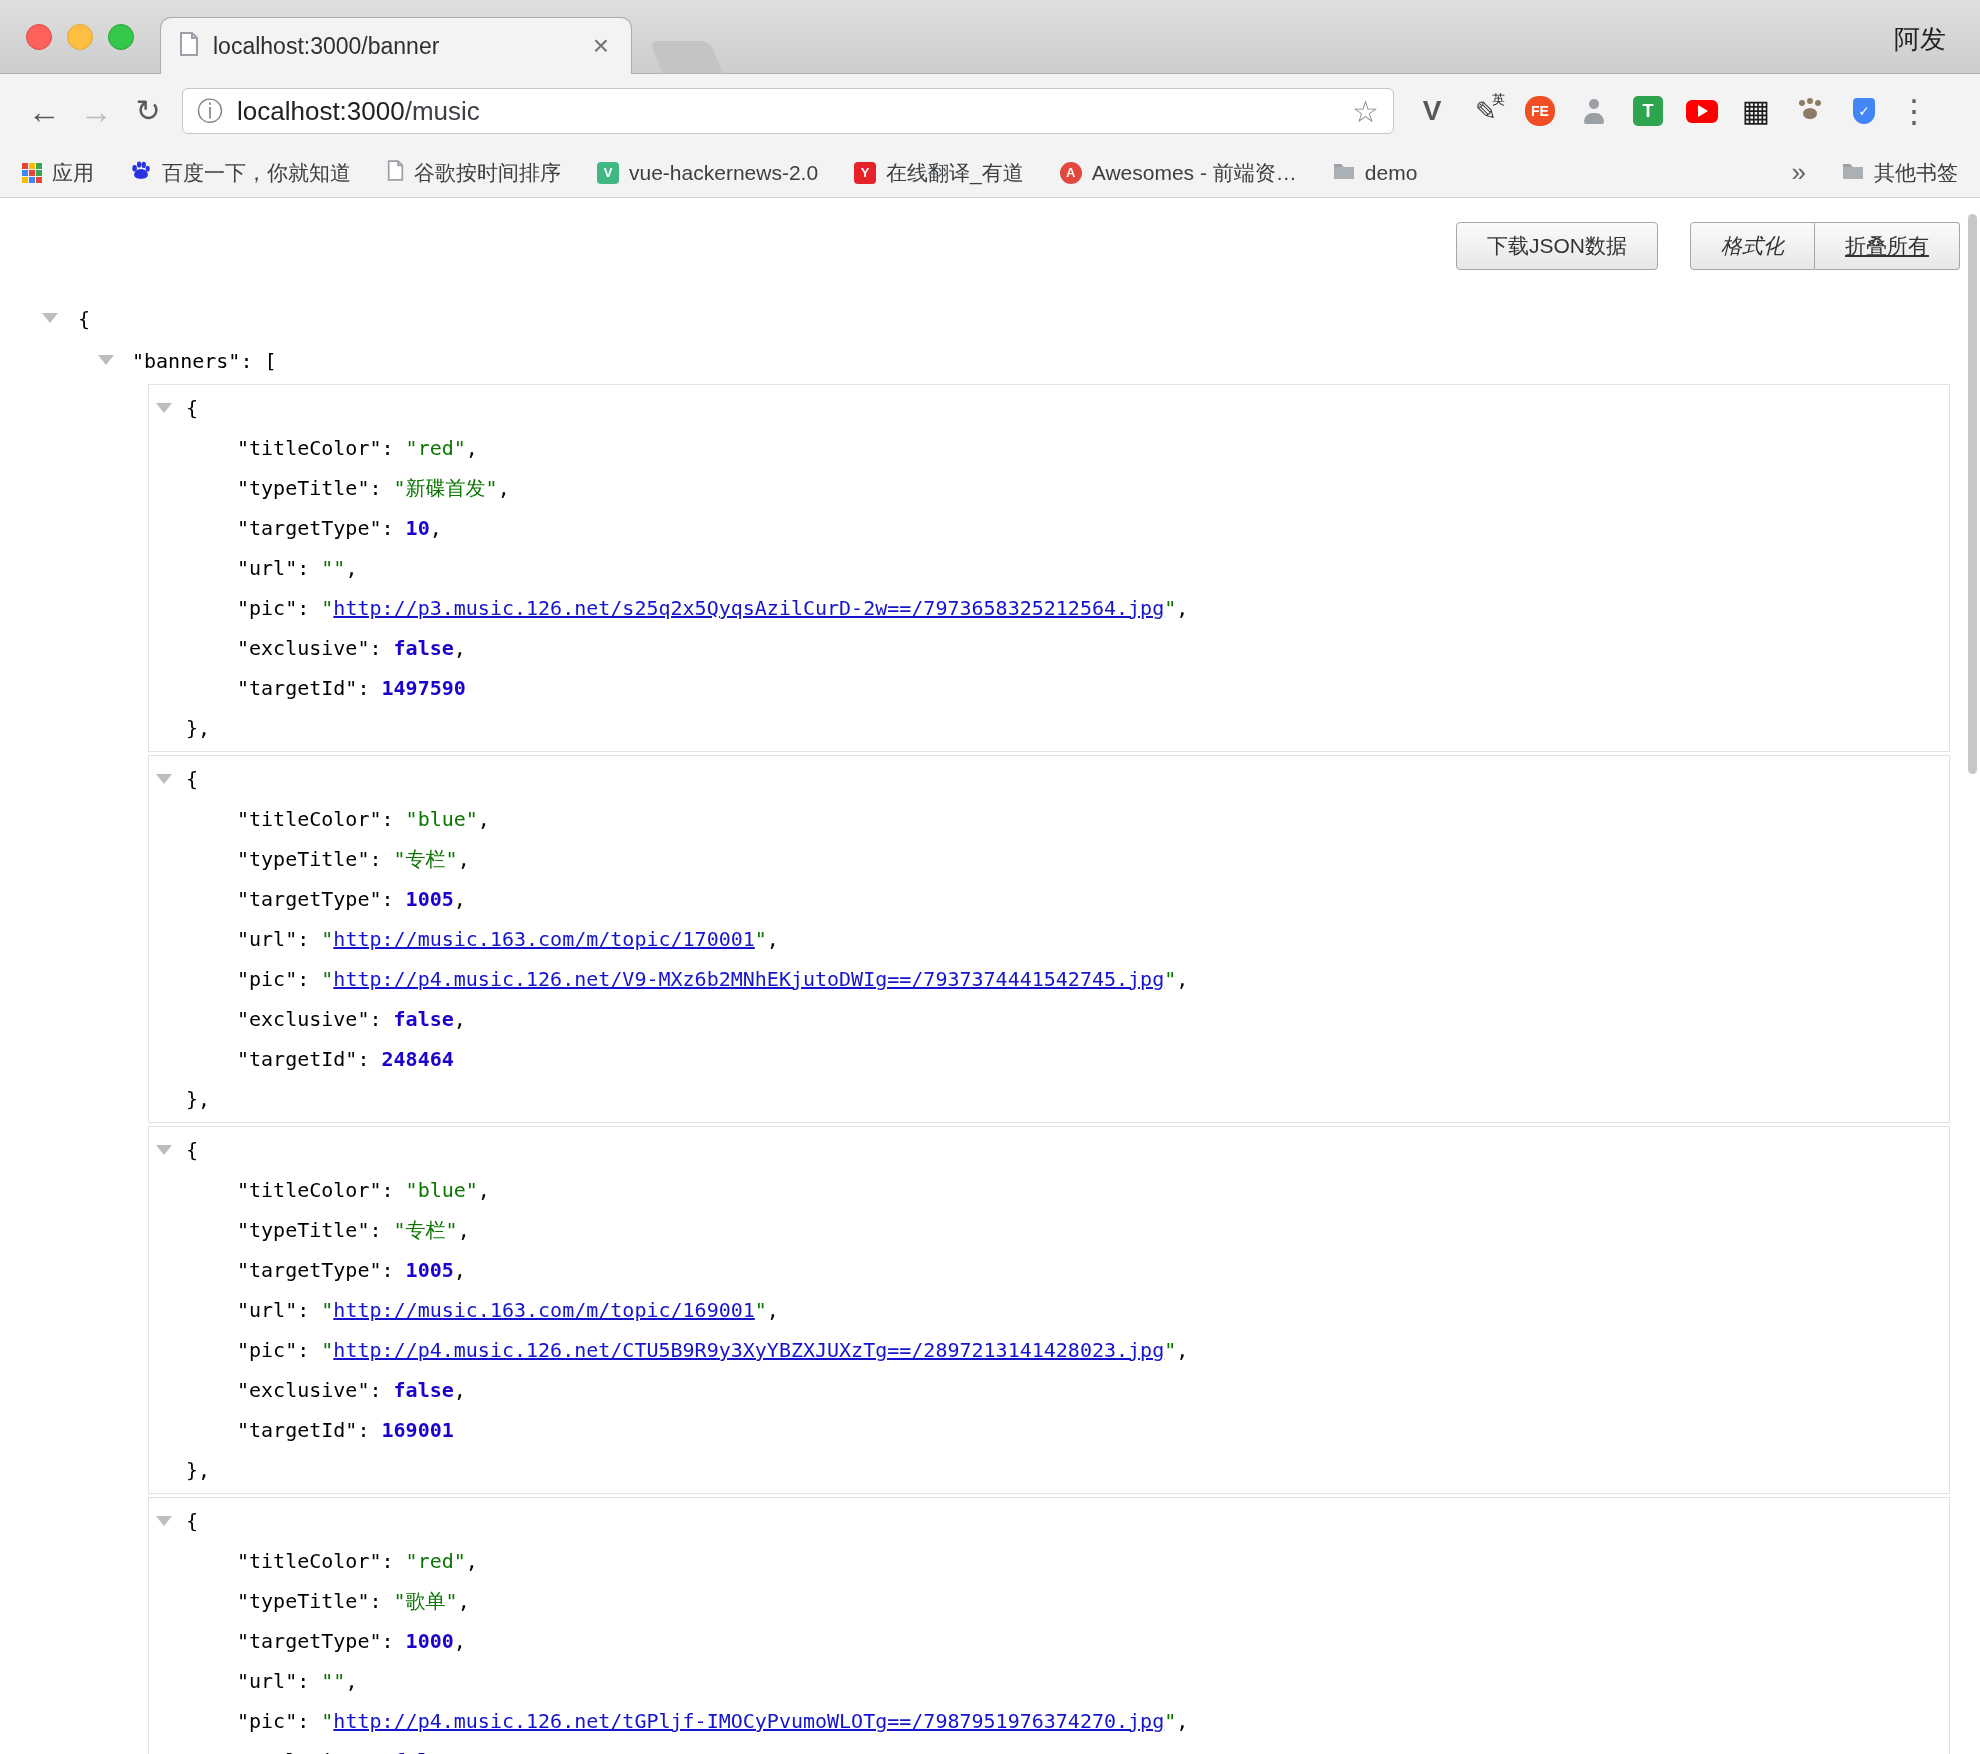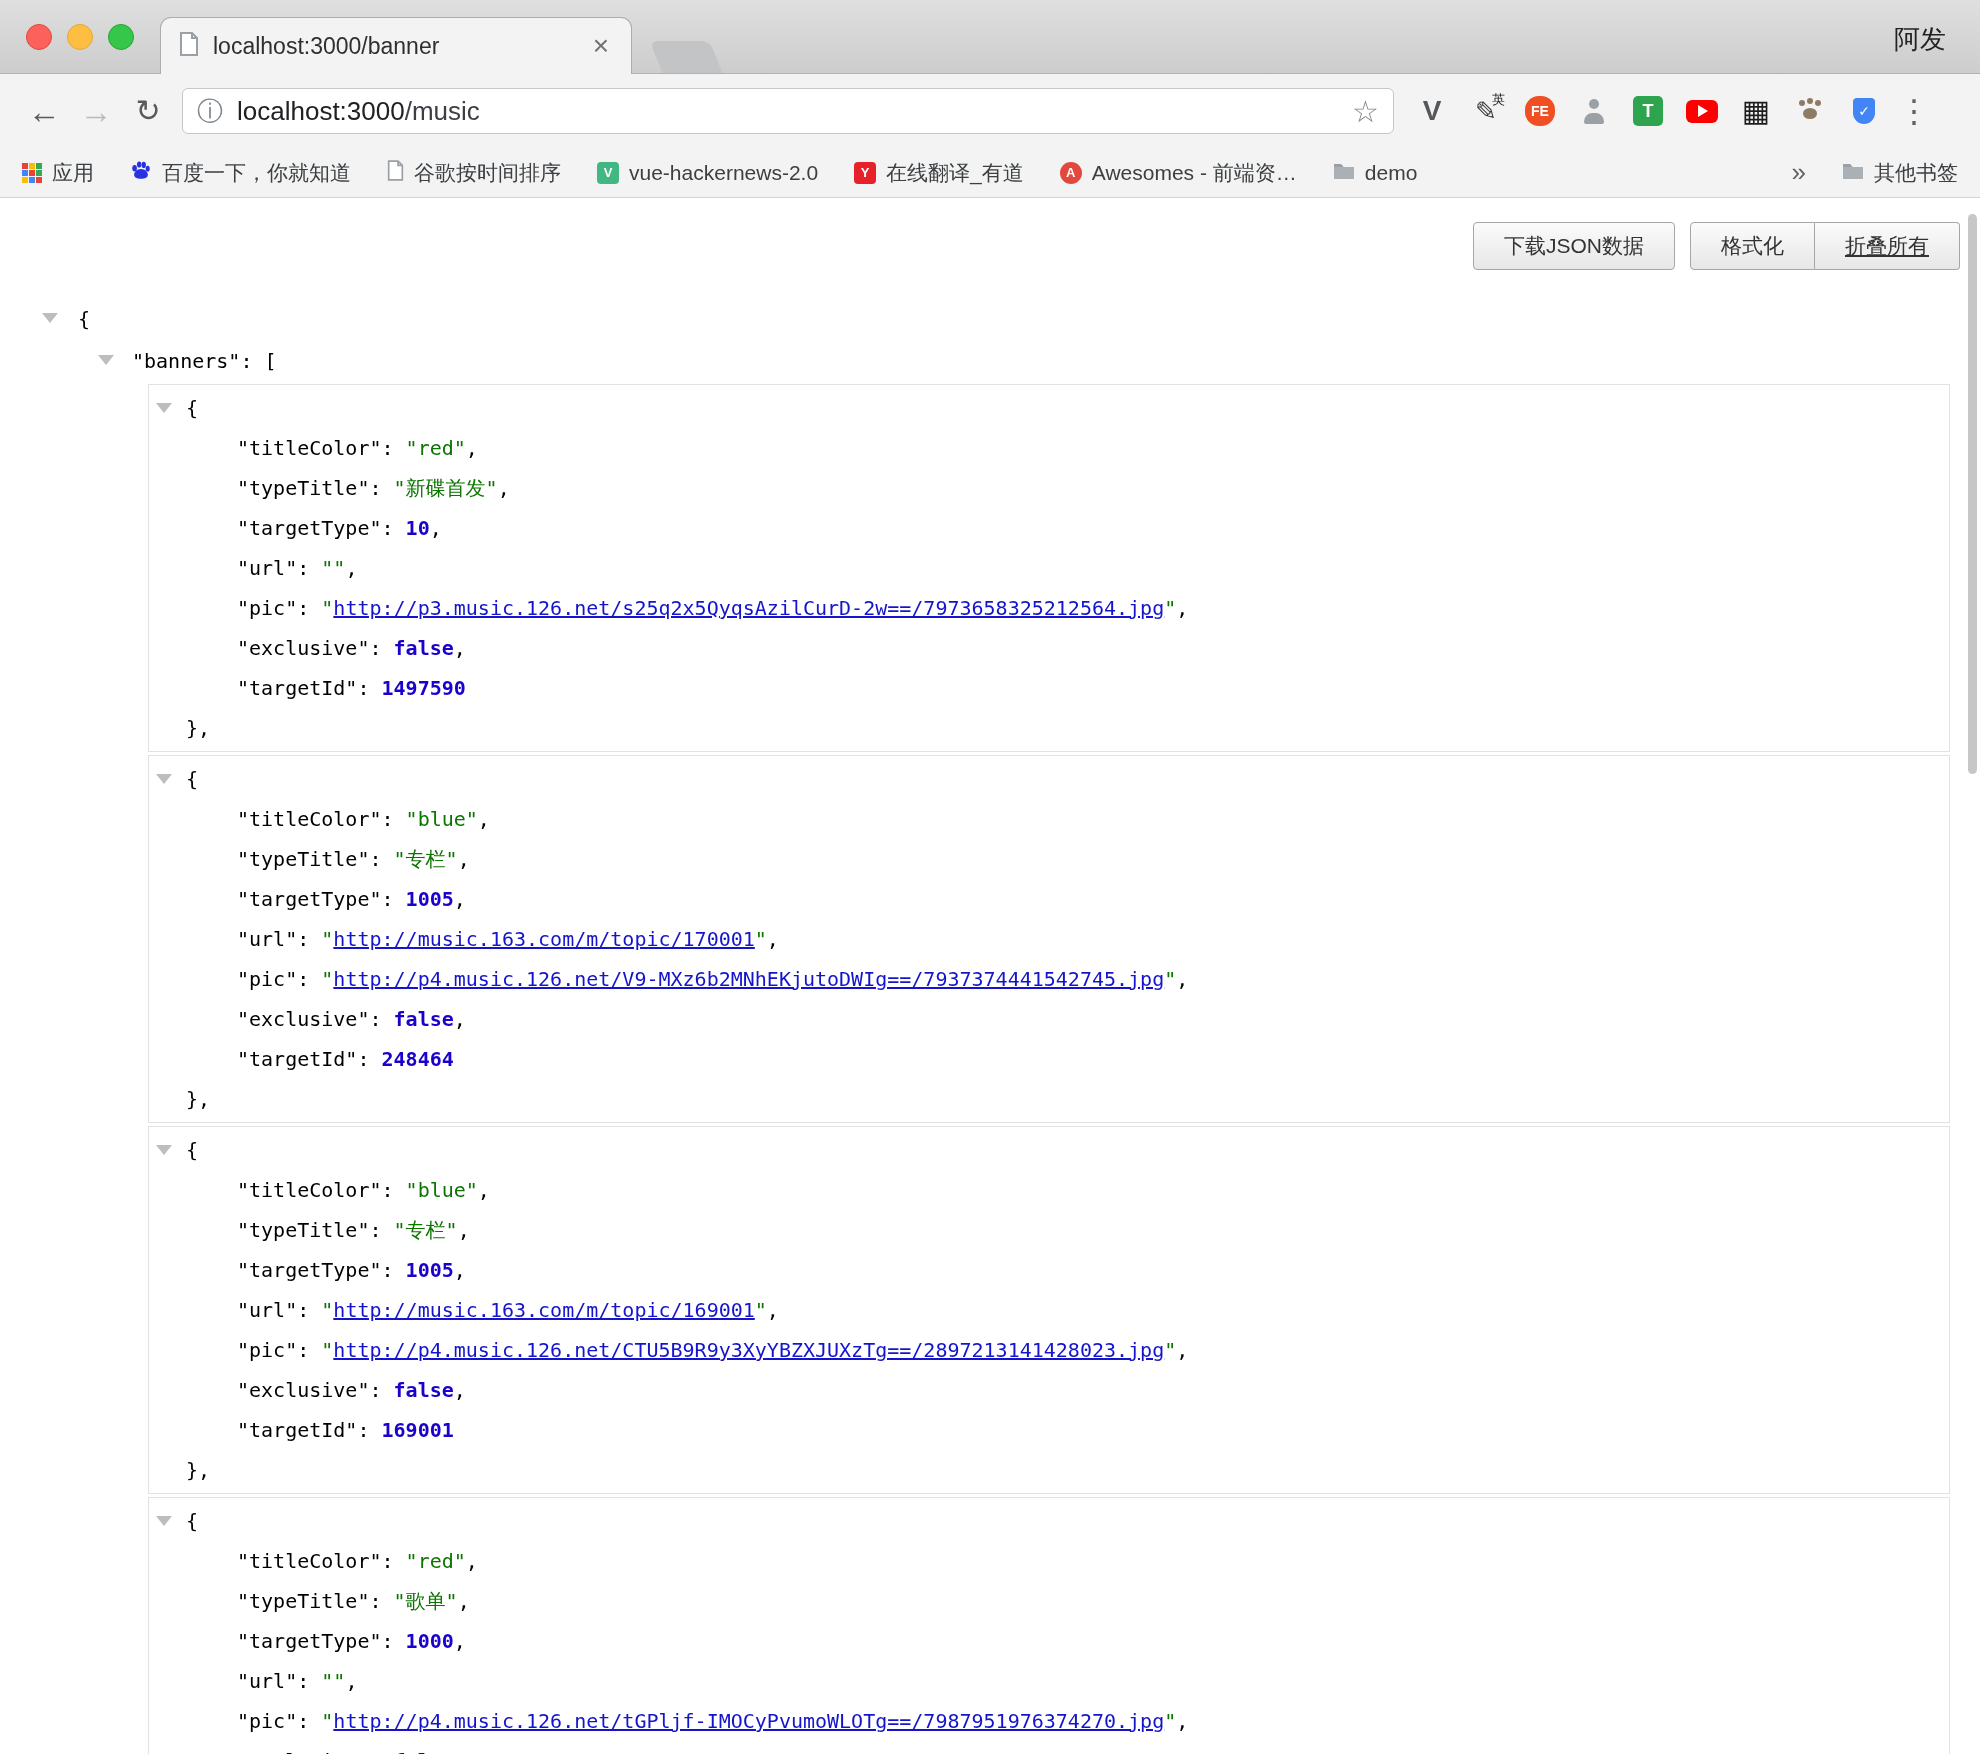--- a/index.html
+++ b/index.html
@@ -86,23 +86,23 @@
   .bm-spacer { flex:1; }
   .chevron { font-size:26px; color:#5F6368; }
 
   
   .content { position:relative; height:1556px; background:#fff; overflow:hidden; }
   .actions { display:flex; justify-content:flex-end; align-items:center;
     padding:24px 20px 0 0; }
   .btn { height:48px; padding:0 30px; font-size:21px; color:#333;
     background:linear-gradient(#FBFBFB,#E7E7E7); border:1px solid #A6A6A6; border-radius:4px;
     display:flex; align-items:center; white-space:nowrap; }
-  .btn-download { margin-right:15px; }
+  .btn-download { margin-right:32px; }
   .btn-group { display:flex; }
-  .btn-group .btn:first-child { border-radius:4px 0 0 4px; }
+  .btn-group .btn:first-child { border-radius:4px 0 0 4px;font-style:italic; }
   .btn-group .btn:last-child { border-radius:0 4px 4px 0; border-left:none;text-decoration:underline; }
 
   
   :root { --c-string:#0B7500; --c-number:#1A01CC; --c-link:#1414CC; }
   .json-tree { margin-top:28px; font-family:"DejaVu Sans Mono", monospace;
     font-size:20px; color:#000; }
   .json-line { position:relative; line-height:40px; white-space:nowrap; }
   .hdr-line { line-height:42px; }
   .tri { position:absolute; top:15px; width:0; height:0;
     border-left:8px solid transparent; border-right:8px solid transparent;

